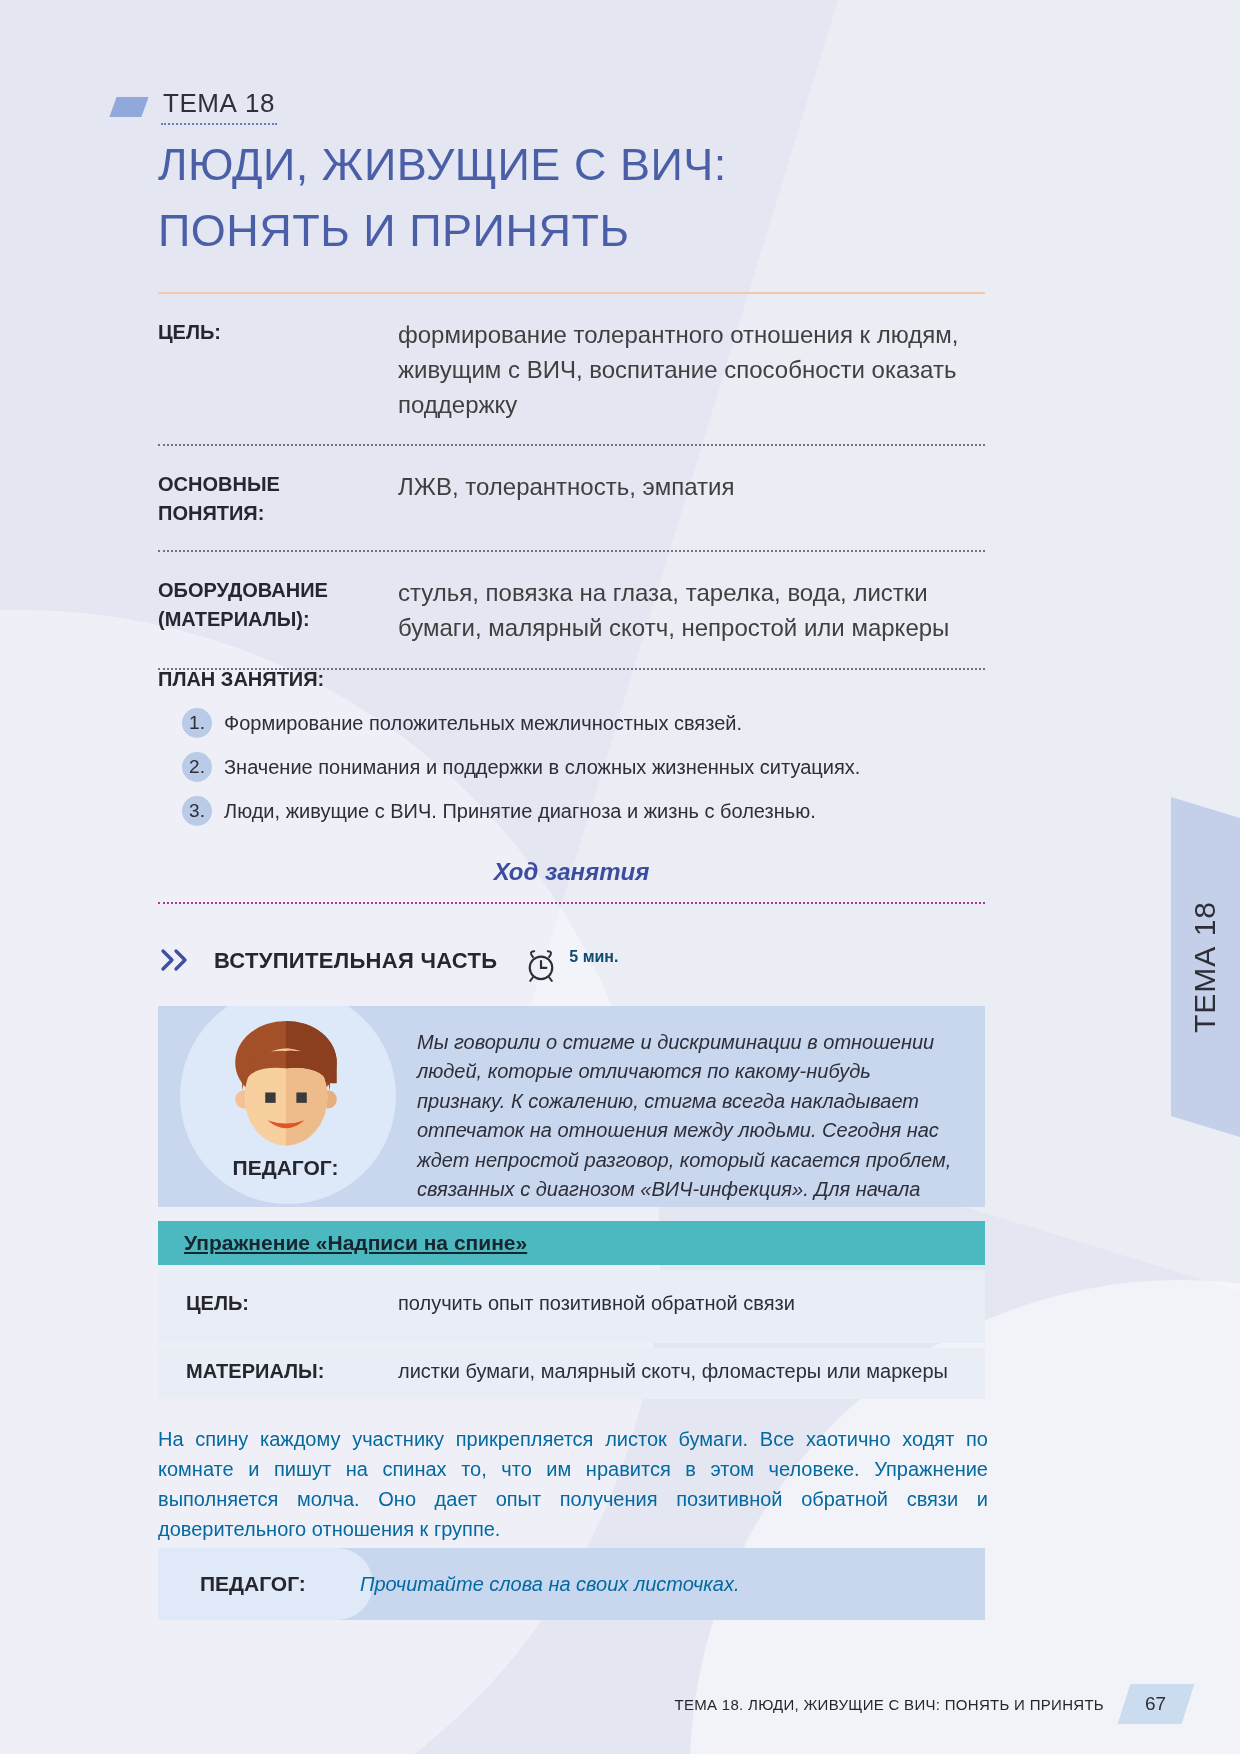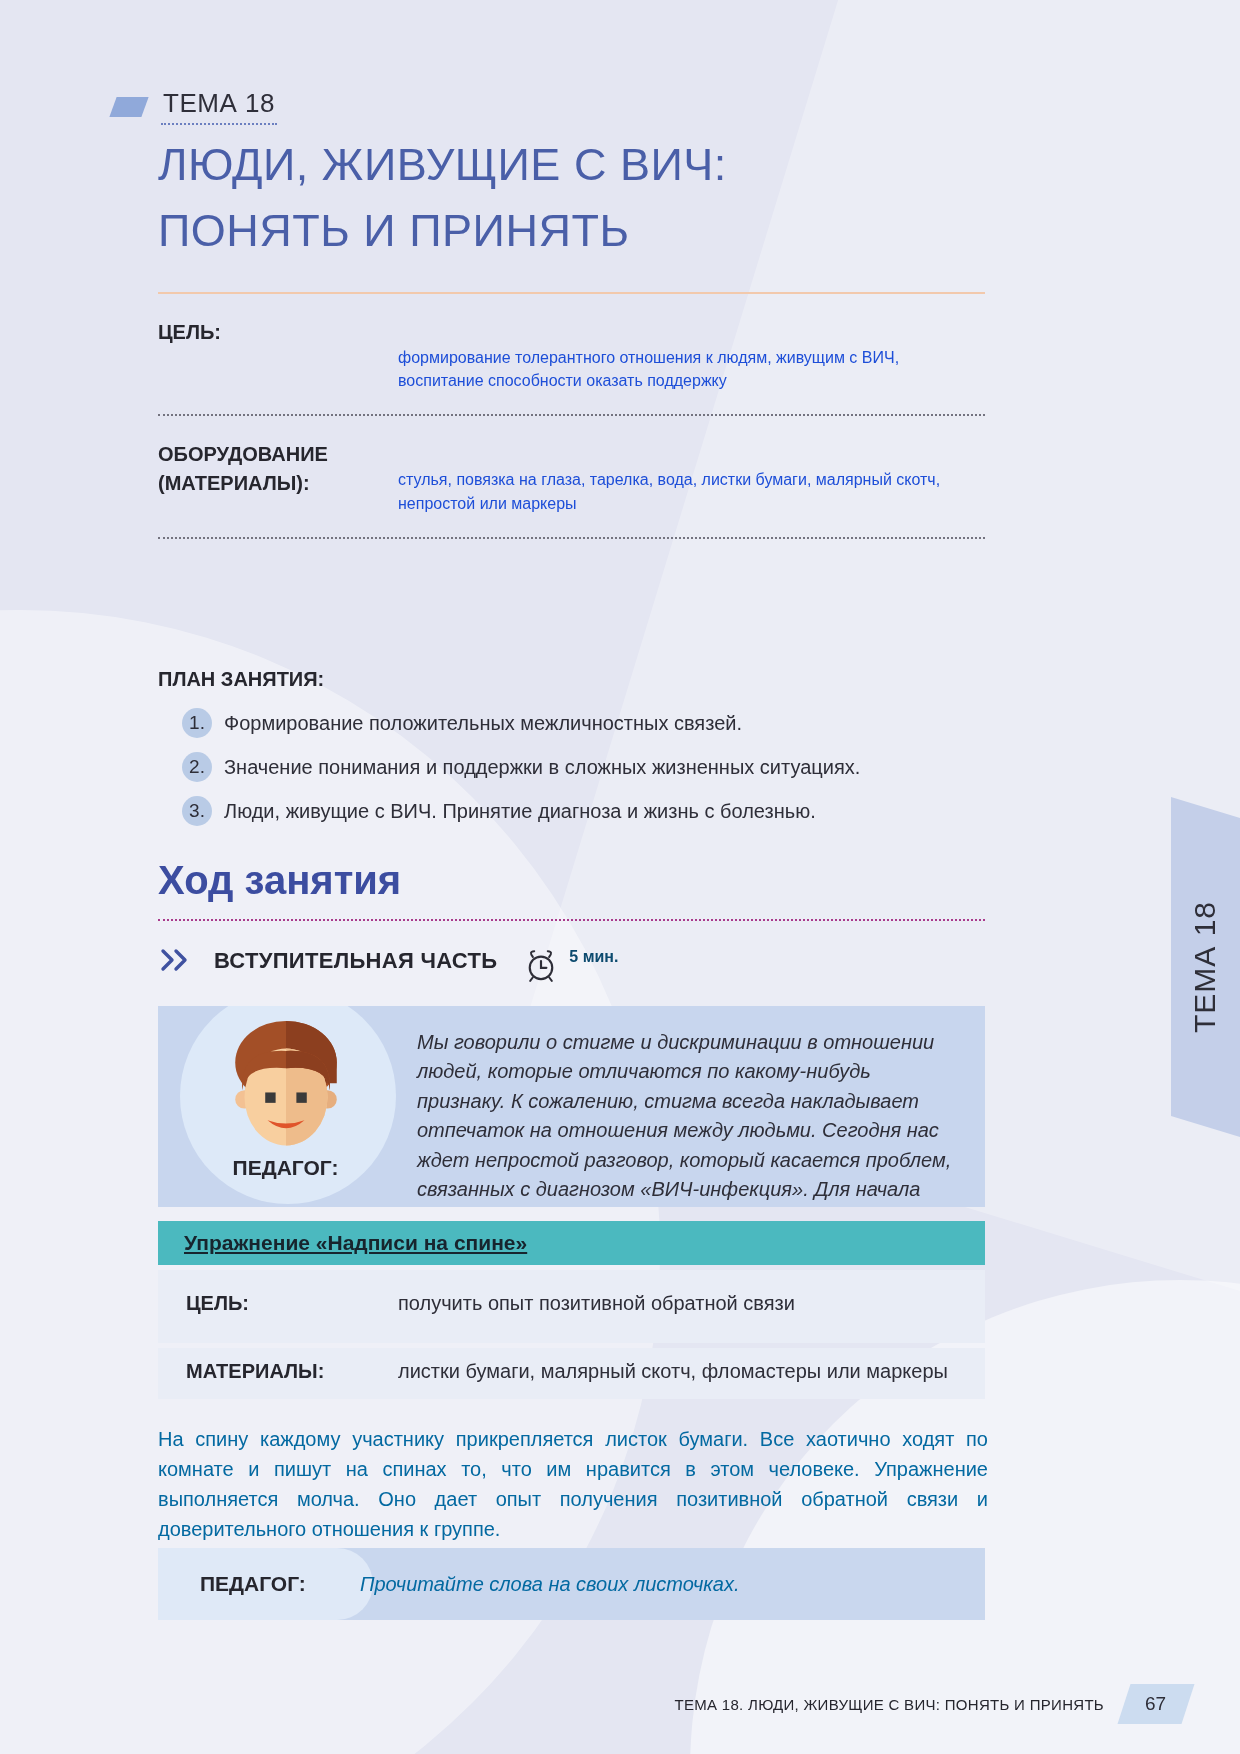--- a/index.html
+++ b/index.html
@@ -25,33 +25,33 @@
   .tag-text { font-size:26px; color:#2f2f3a; letter-spacing:0.5px;
               border-bottom:2px dotted #6b7fc0; padding:0 2px 4px 2px; }
 
   .doc-title { position:absolute; left:158px; top:132px; font-size:45px; line-height:1.47;
                color:#4a5fa8; font-weight:400; letter-spacing:0.5px; }
 
   
   .info-table { position:absolute; left:158px; top:292px; width:827px; border-top:2px solid #f2c9ac; }
   .info-row { display:flex; padding:24px 0 22px 0; border-bottom:2px dotted #73737f; }
   .info-label { width:240px; font-weight:bold; font-size:20px; line-height:1.45; color:#26262e; padding-right:20px; }
-  .info-value { flex:1; font-size:16px; line-height:1.45; color:#1d4ed8;margin-top:28px; }
+  .info-value { flex:1; font-size:24px; line-height:1.45; color:#404040; }
 
   
   .plan-title { position:absolute; left:158px; top:668px; font-size:20px; font-weight:bold; color:#26262e; }
   .plan-list { position:absolute; left:182px; top:708px; width:803px; }
   .plan-item { display:flex; align-items:flex-start; margin-bottom:14px; }
   .plan-num { flex:0 0 30px; height:30px; border-radius:50%; background:#b9cbe6;
               font-size:19px; line-height:30px; text-align:center; color:#2e2e38; margin-right:12px; }
   .plan-text { font-size:20px; line-height:30px; color:#2e2e38; }
 
   
-  .session-heading { position:absolute; left:158px; top:858px; width:827px; 
-                     font-size:40px; font-weight:bold; color:#3c4da0;
+  .session-heading { position:absolute; left:158px; top:858px; width:827px; text-align:center;
+                     font-size:24px; font-weight:bold; font-style:italic; color:#3c4da0;
                      padding-bottom:16px; border-bottom:2px dotted #a93a8c; }
 
   .part-row { position:absolute; left:160px; top:948px; display:flex; align-items:flex-start; }
   .chevrons { margin-right:22px; display:flex; }
   .part-label { font-size:22px; font-weight:bold; color:#26262e; letter-spacing:0.3px; margin-right:26px; }
   .clock { margin-right:10px; display:flex; }
   .part-duration { font-size:16px; font-weight:bold; color:#0c4a6e; }
 
   
   .teacher-block { position:absolute; left:158px; top:1006px; width:827px; height:201px;
@@ -118,20 +118,24 @@
 
     <div class="doc-title">
       <div>ЛЮДИ, ЖИВУЩИЕ С ВИЧ:</div>
       <div>ПОНЯТЬ И ПРИНЯТЬ</div>
     </div>
 
     <div class="info-table">
       <div class="info-row">
         <div class="info-label">ЦЕЛЬ:</div>
         <div class="info-value">формирование толерантного отношения к людям, живущим с ВИЧ, воспитание способности оказать поддержку</div>
+      </div>
+      <div class="info-row">
+        <div class="info-label">ОСНОВНЫЕ ПОНЯТИЯ:</div>
+        <div class="info-value">ЛЖВ, толерантность, эмпатия</div>
       </div>
       <div class="info-row">
         <div class="info-label">ОБОРУДОВАНИЕ (МАТЕРИАЛЫ):</div>
         <div class="info-value">стулья, повязка на глаза, тарелка, вода, листки бумаги, малярный скотч, непростой или маркеры</div>
       </div>
     </div>
 
     <div class="plan-title">ПЛАН ЗАНЯТИЯ:</div>
     <div class="plan-list">
       <div class="plan-item">

